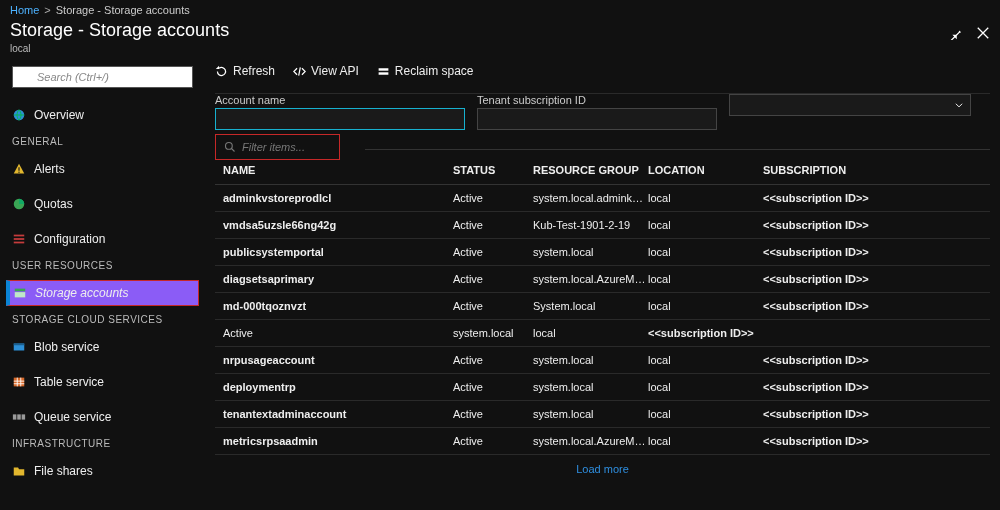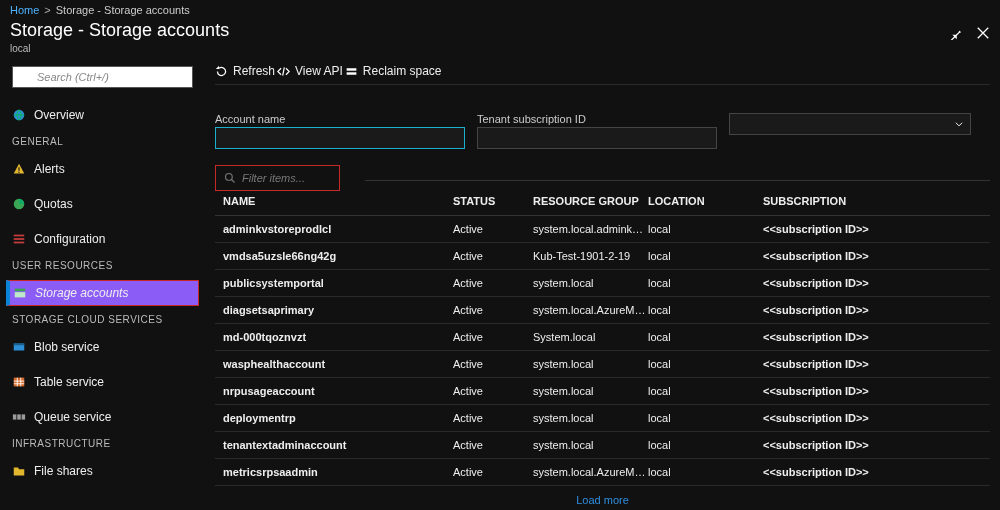--- a/index.html
+++ b/index.html
@@ -59,27 +59,27 @@
     border-left:4px solid #0a84d6;
     padding-left:3px;
     font-style:italic;
   }
   .side-item .ic { width:14px; height:14px; margin-right:8px; display:flex; align-items:center; justify-content:center; }
 
   .main { flex:1; display:flex; flex-direction:column; padding:4px 10px 0 10px; overflow:hidden; }
   .toolbar {
     display:flex; align-items:center;
     border-bottom:1px solid #2a2a2a;
-    padding-bottom:6px; margin-bottom:28px;
-    gap:2px;
+    padding-bottom:15px; margin-bottom:0;
+    gap:18px;
   }
   .tool { display:flex; align-items:center; gap:5px; font-size:12px; color:#eee; cursor:pointer; }
   .tool svg { width:13px; height:13px; }
 
-  .filters { display:flex; gap:12px; margin-bottom:16px; }
+  .filters { display:flex; gap:12px; margin-bottom:4px; }
   .filter { display:flex; flex-direction:column; gap:2px; }
   .filter label { font-size:11px; color:#ccc; }
   .filter .box {
     height:22px; border:1px solid #444; background:#1a1a1a;
     display:flex; align-items:center; padding:0 6px;
     font-size:11px; color:#ddd;
   }
   .filter.account .box { width:250px; border:1px solid #17b1cf; }
   .filter.tenant  .box { width:240px; }
   .filter.status  .box { width:242px; justify-content:flex-end; }
@@ -344,21 +344,20 @@
           <div class="cell sub">&lt;&lt;subscription ID&gt;&gt;</div>
         </div>
         <div class="row">
           <div class="cell name">md-000tqoznvzt</div>
           <div class="cell">Active</div>
           <div class="cell">System.local</div>
           <div class="cell">local</div>
           <div class="cell sub">&lt;&lt;subscription ID&gt;&gt;</div>
         </div>
         <div class="row">
-          <div class="cell name">wasphealthaccount</div>
           <div class="cell">Active</div>
           <div class="cell">system.local</div>
           <div class="cell">local</div>
           <div class="cell sub">&lt;&lt;subscription ID&gt;&gt;</div>
         </div>
         <div class="row">
           <div class="cell name">nrpusageaccount</div>
           <div class="cell">Active</div>
           <div class="cell">system.local</div>
           <div class="cell">local</div>

